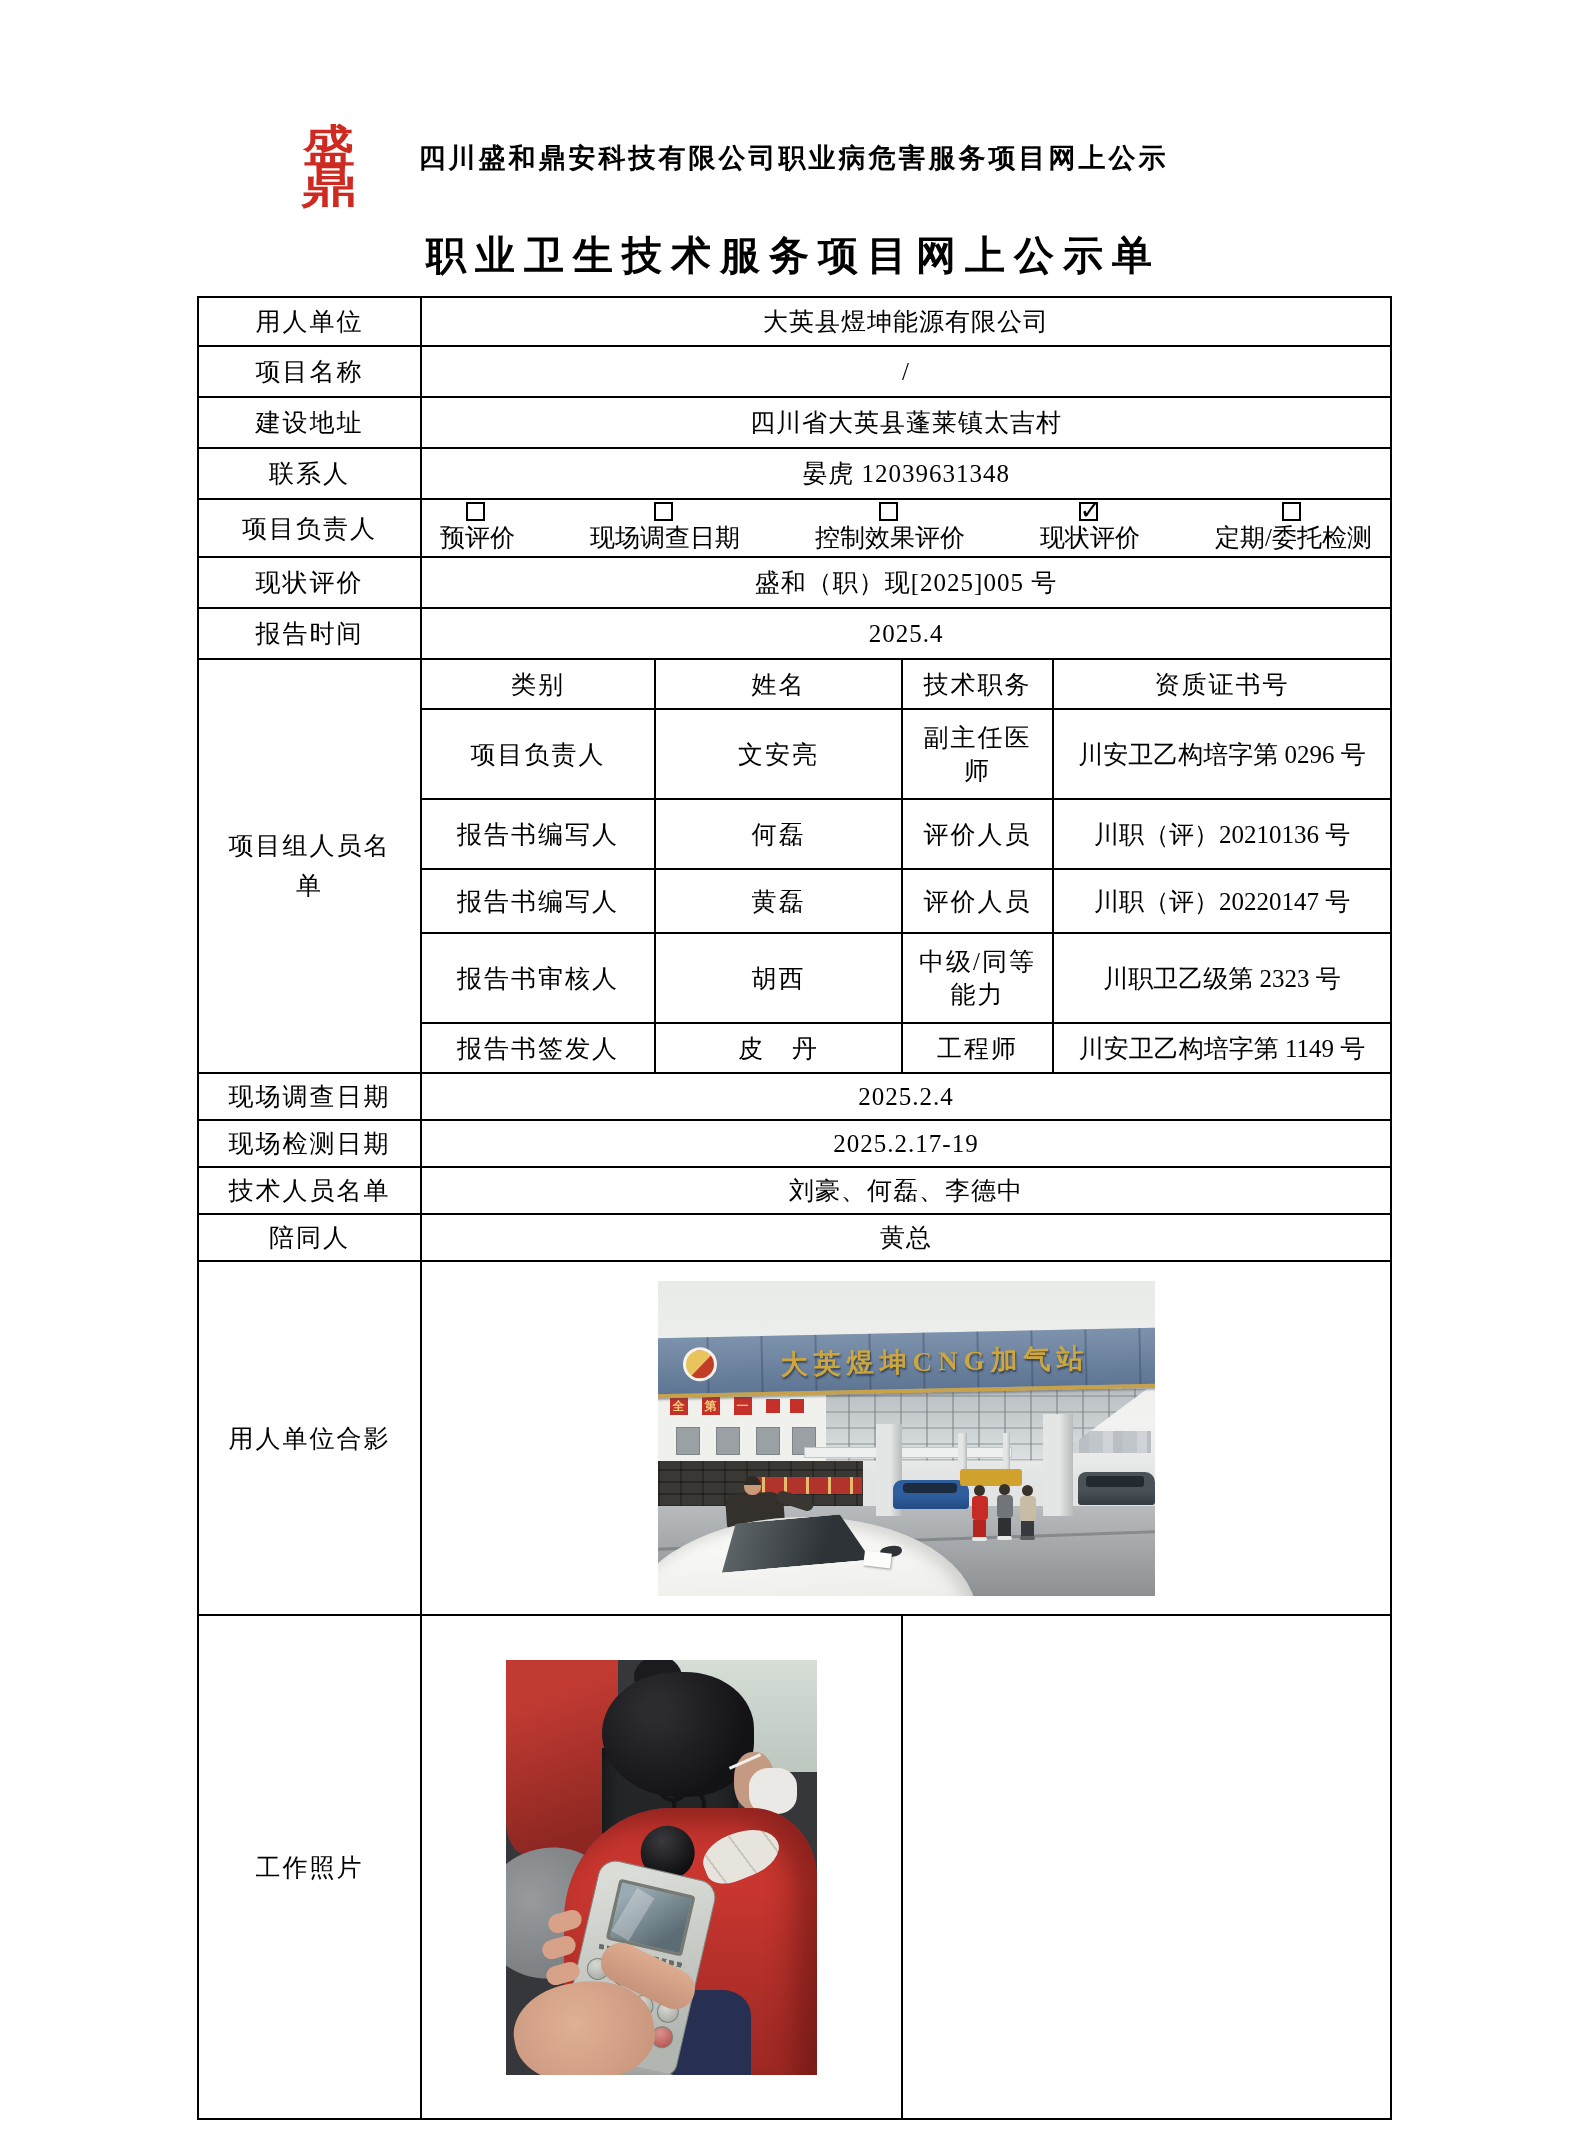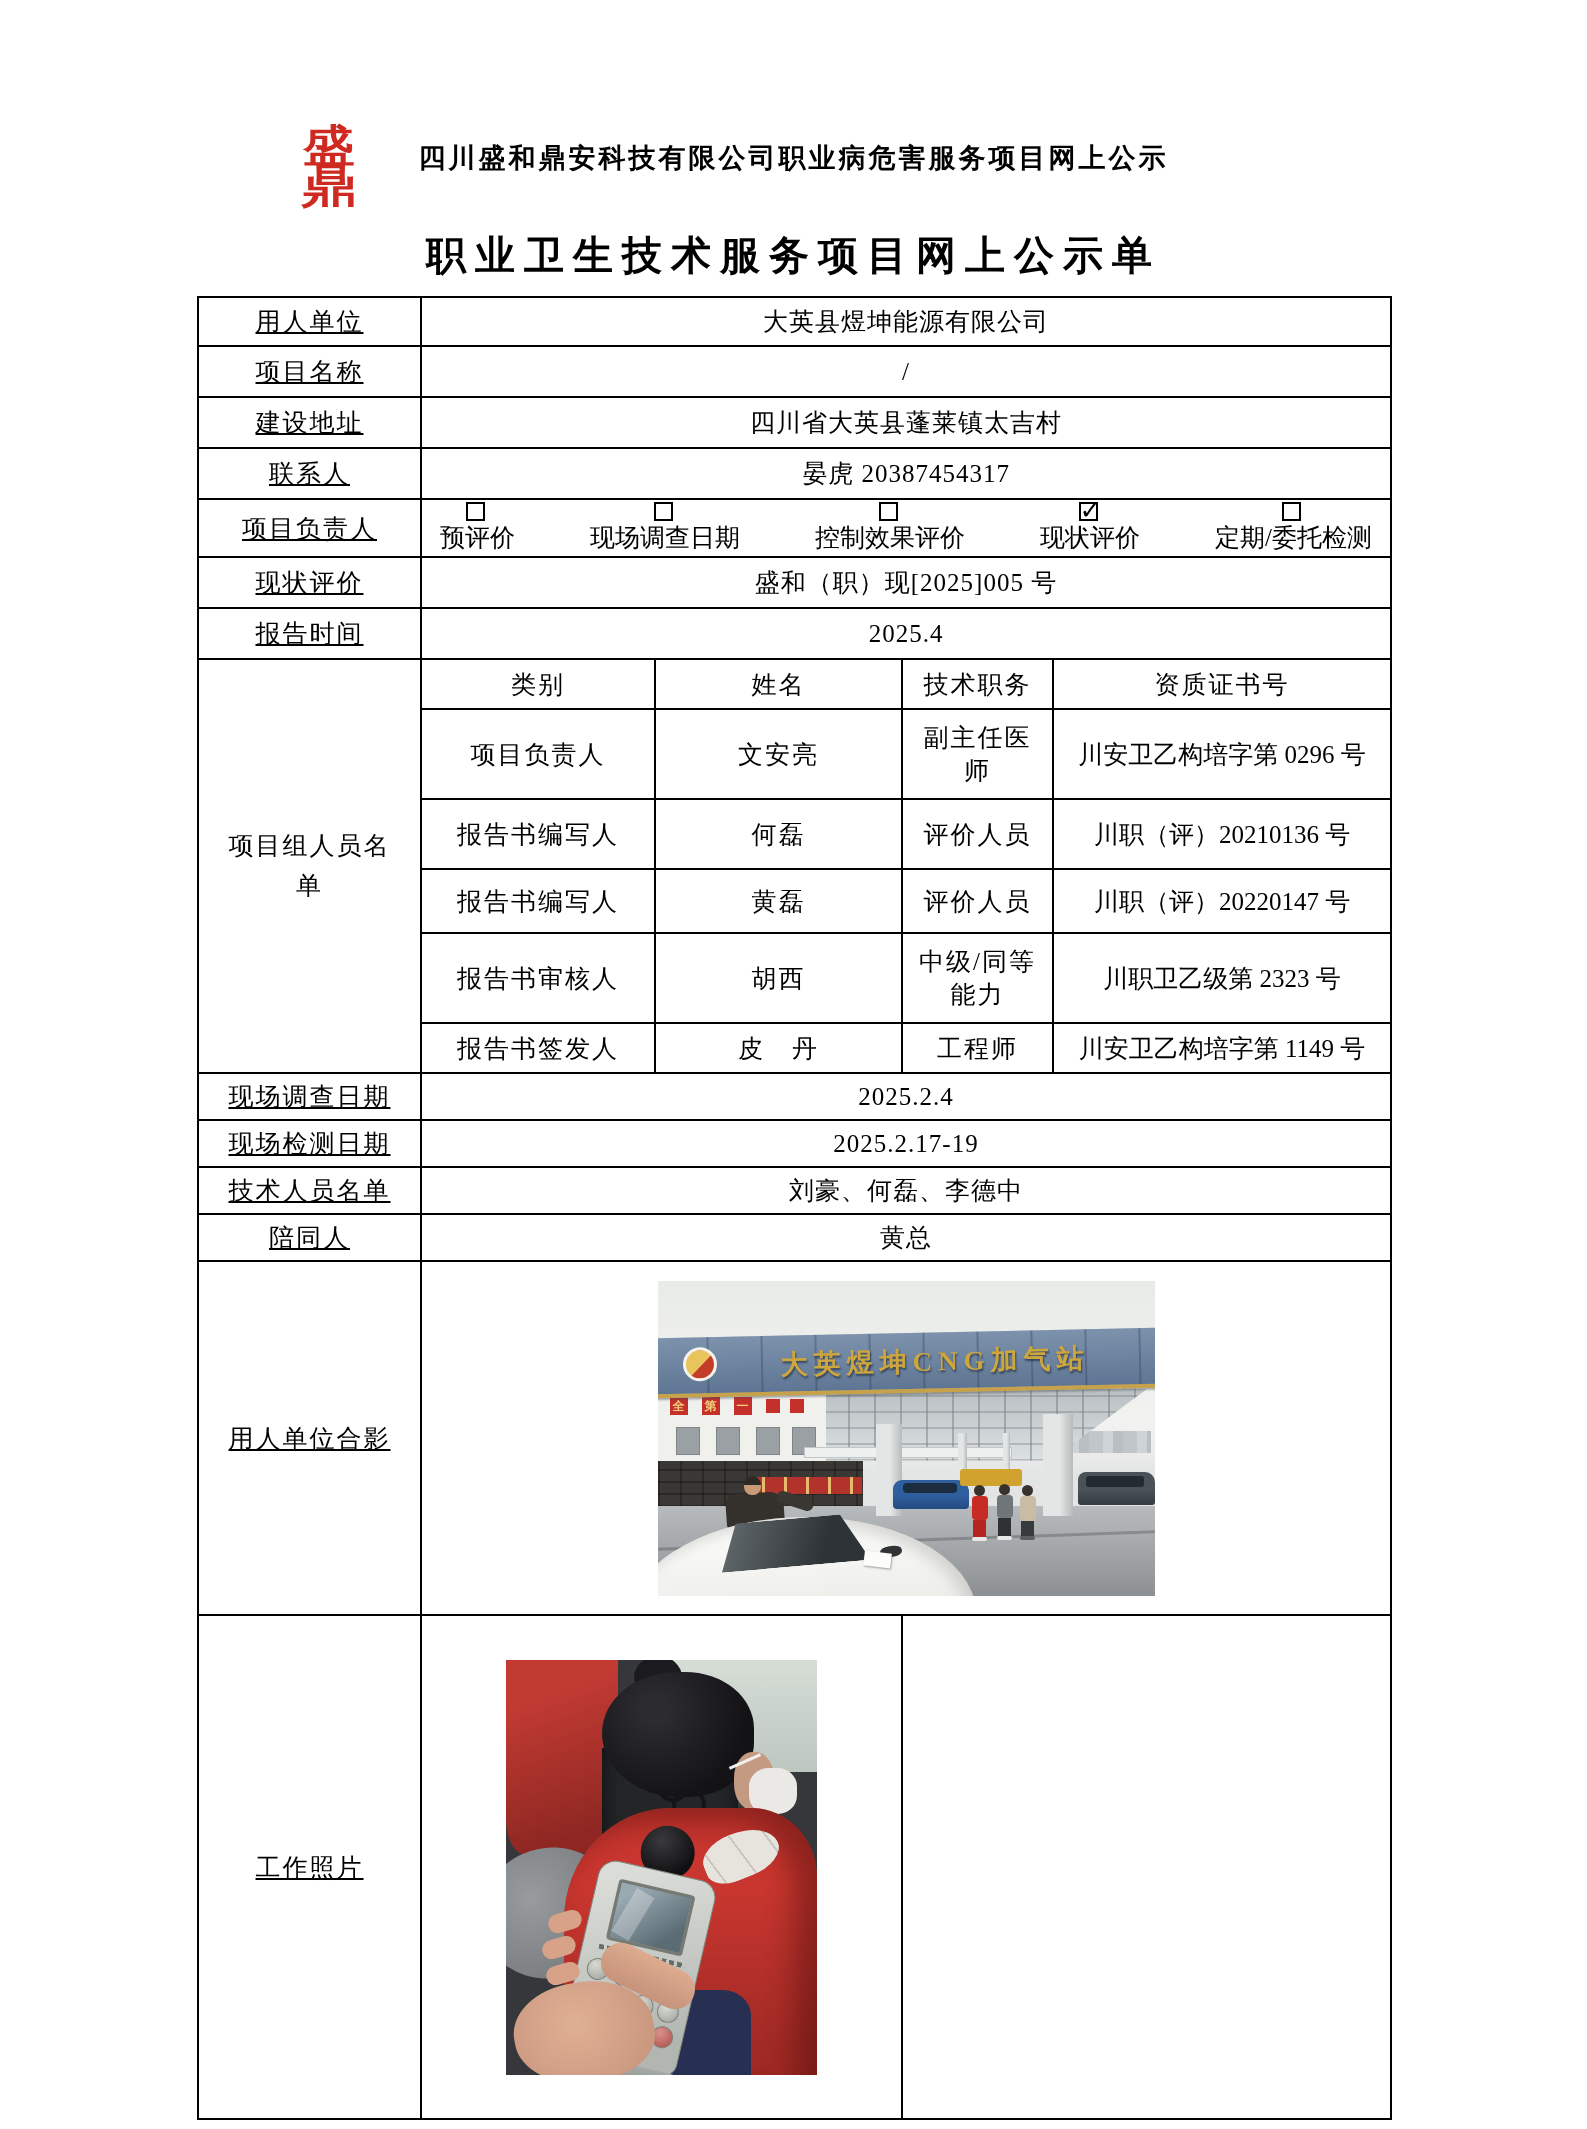--- a/index.html
+++ b/index.html
@@ -25,21 +25,21 @@
   }
   
   table.form{
     position:absolute;left:197px;top:296px;width:1193px;
     border-collapse:collapse;table-layout:fixed;
   }
   table.form td{
     border:2px solid #000;text-align:center;vertical-align:middle;
     font-size:25px;padding:2px 10px;overflow:hidden;
   }
-  td.lbl{letter-spacing:2px;text-decoration:underline;}
+  td.lbl{letter-spacing:2px;}
   td.val{letter-spacing:1px;}
   td.cert{font-size:24px;letter-spacing:0;padding:2px 6px;}
   td.pcell{letter-spacing:2px;padding:2px 12px;}
   .wrapspan{display:inline-block;width:162px;letter-spacing:2px;line-height:1.6;}
   .h43{height:43px}.h45{height:45px}.h44{height:44px}.h84{height:84px}
   .h64{height:64px}.h58{height:58px}.h41{height:41px}
   .hphoto1{height:348px}.hphoto2{height:498px}
   
   .opts{display:flex;align-items:center;justify-content:space-between;padding:0 8px;}
   .opt{display:flex;align-items:center;white-space:nowrap;font-size:25px;flex-direction:column;}
@@ -199,21 +199,21 @@
   <tr>
     <td class="lbl h45">项目名称</td>
     <td class="val" colspan="4">/</td>
   </tr>
   <tr>
     <td class="lbl h45">建设地址</td>
     <td class="val" colspan="4">四川省大英县蓬莱镇太吉村</td>
   </tr>
   <tr>
     <td class="lbl h45">联系人</td>
-    <td class="val" colspan="4">晏虎  20387454317</td>
+    <td class="val" colspan="4">晏虎  12039631348</td>
   </tr>
 
   <tr>
     <td class="lbl h45">项目负责人</td>
     <td colspan="4">
       <div class="opts">
         <span class="opt">
           <span class="cbx"></span>
           <span>预评价</span>
         </span>

